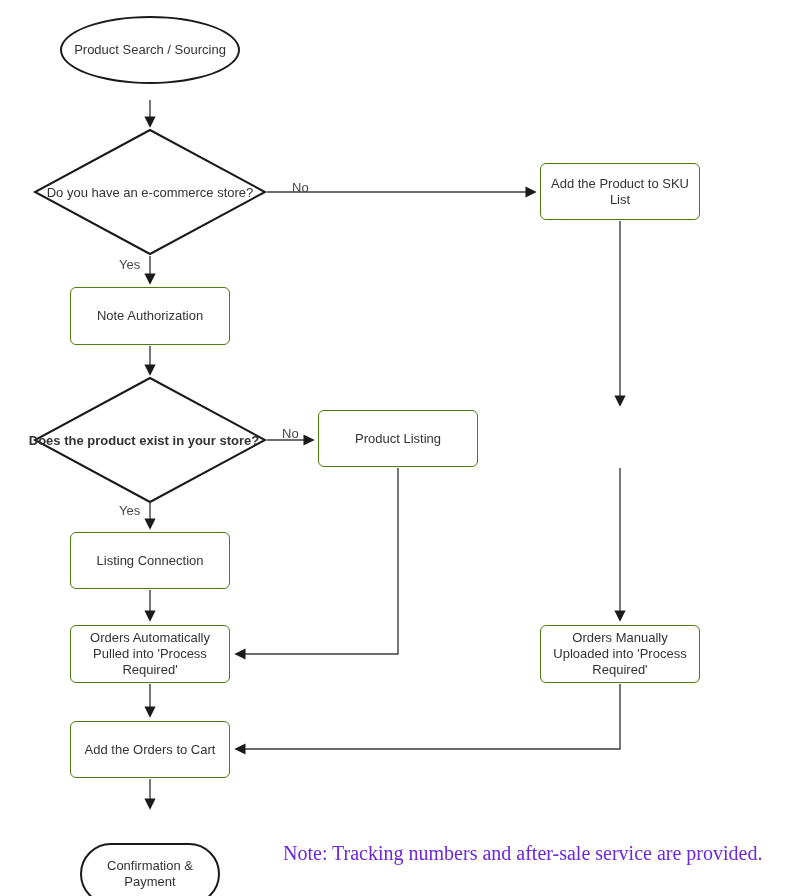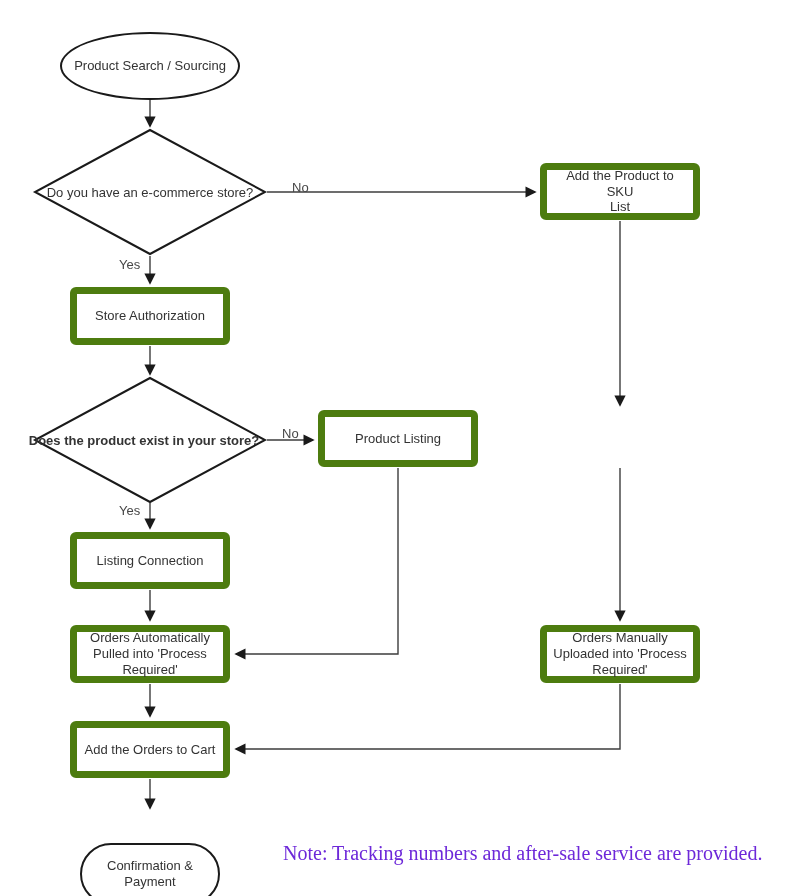--- a/index.html
+++ b/index.html
@@ -7,21 +7,21 @@
     position:relative;width:787px;height:896px;background:#ffffff;overflow:hidden;
     font-family:"Liberation Sans", sans-serif;
   }
   #wires{position:absolute;left:0;top:0;width:787px;height:896px;}
   .node{
     position:absolute;display:flex;align-items:center;justify-content:center;
     text-align:center;font-size:13px;color:#333333;line-height:1.22;
     white-space:pre-line;box-sizing:border-box;
   }
   .rect{
-    background:#ffffff;border:7px solid #4d7c0f;border-radius:6px;padding:16px 6px;
+    background:#ffffff;border:1px solid #4d7c0f;border-radius:6px;padding:16px 6px;
   }
   .terminator-start{
     background:#ffffff;border:2px solid #1a1a1a;border-radius:50%;
   }
   .terminator-end{
     background:#ffffff;border:2px solid #1a1a1a;border-radius:31px;
   }
   .diamond-label{
     position:absolute;display:flex;align-items:center;justify-content:center;
     text-align:center;font-size:13px;color:#333333;white-space:nowrap;
@@ -59,28 +59,28 @@
       <path d="M150,684 L150,716" marker-end="url(#arrow)"></path>
       <path d="M620,684 L620,749 L236,749" marker-end="url(#arrow)"></path>
       <path d="M150,779 L150,808" marker-end="url(#arrow)"></path>
     </g>
     <g stroke="#1a1a1a" stroke-width="2" fill="#ffffff">
       <polygon points="150,130 265,192 150,254 35,192"></polygon>
       <polygon points="150,378 265,440 150,502 35,440"></polygon>
     </g>
   </svg>
 
-  <div class="node terminator-start" style="left:60px;top:32px;width:180px;height:68px;">Product Search / Sourcing</div>
+  <div class="node terminator-start" style="left:60px;top:16px;width:180px;height:68px;">Product Search / Sourcing</div>
 
   <div class="diamond-label" style="left:35px;top:130px;width:230px;height:124px;">Do you have an e-commerce store?</div>
 
   <div class="node rect" style="left:540px;top:163px;width:160px;height:57px;">Add the Product to SKU
 List</div>
 
-  <div class="node rect" style="left:70px;top:287px;width:160px;height:58px;">Store Authorization</div>
+  <div class="node rect" style="left:70px;top:287px;width:160px;height:58px;">Note Authorization</div>
 
   <div class="diamond-label" style="left:29px;top:378px;width:230px;height:124px;font-weight:bold;">Does the product exist in your store?</div>
 
   <div class="node rect" style="left:318px;top:410px;width:160px;height:57px;">Product Listing</div>
 
 
   <div class="node rect" style="left:70px;top:532px;width:160px;height:57px;">Listing Connection</div>
 
   <div class="node rect" style="left:70px;top:625px;width:160px;height:58px;">Orders Automatically
 Pulled into 'Process

